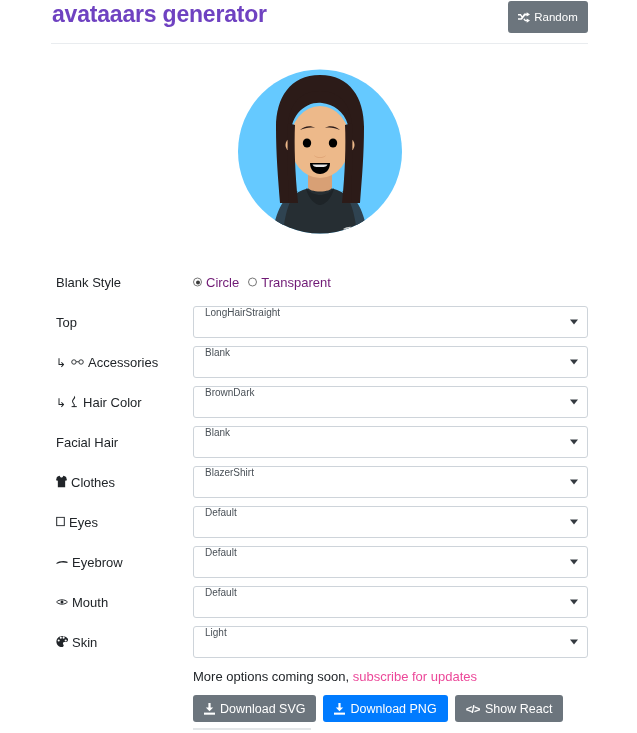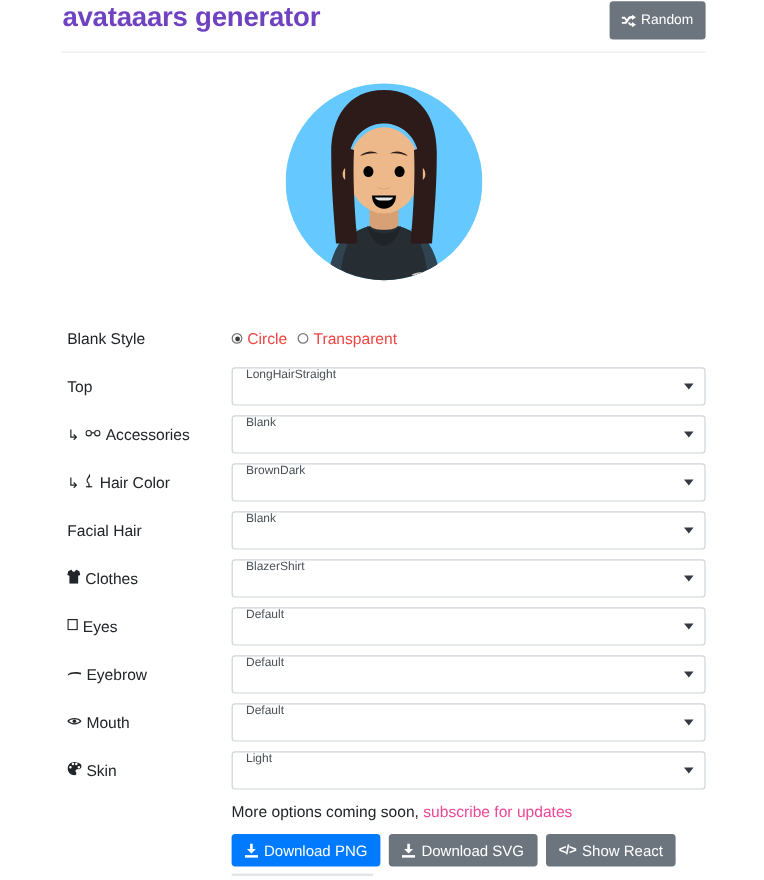--- a/index.html
+++ b/index.html
@@ -64,21 +64,21 @@
     position: absolute; right: 9px; top: 50%; transform: translateY(-50%);
     width: 0; height: 0;
     border-left: 4px solid transparent; border-right: 4px solid transparent;
     border-top: 5px solid #343a40;
   }
 
   
   .radios {
     position: absolute; left: 193px; top: 50%; transform: translateY(-50%);
     display: flex; align-items: center; gap: 9px;
-    font-size: 13px; color: #ef4444;
+    font-size: 13px; color: #701a75;
   }
   .radio-item { display: flex; align-items: center; gap: 4px; cursor: pointer; }
   .radio-dot {
     width: 9px; height: 9px; border-radius: 50%;
     border: 1px solid #767676; background: #fff;
     display: inline-block; position: relative; top: 0px;
   }
   .radio-dot.on::after {
     content: ""; position: absolute; left: 1.5px; top: 1.5px;
     width: 4px; height: 4px; border-radius: 50%; background: #3a3a3a;
@@ -323,39 +323,39 @@
     </div>
 
   </div>
 
   <div class="more-opts">
     <span>More options coming soon,</span>
     <a class="sub-link">subscribe for updates</a>
   </div>
 
   <div class="btn-row">
+    <button class="btn btn-secondary">
+      <span class="dl-ico">
+        <svg width="11" height="12" viewBox="0 0 11 12" fill="#ffffff">
+          <path d="M4.4 0 h2.2 v4.4 h2.6 L5.5 8.2 L1.8 4.4 h2.6 z"></path>
+          <rect x="0" y="9.6" width="11" height="2.1"></rect>
+        </svg>
+      </span>
+      <span>Download SVG</span>
+    </button>
     <button class="btn btn-primary">
       <span class="dl-ico">
         <svg width="11" height="12" viewBox="0 0 11 12" fill="#ffffff">
           <path d="M4.4 0 h2.2 v4.4 h2.6 L5.5 8.2 L1.8 4.4 h2.6 z"></path>
           <rect x="0" y="9.6" width="11" height="2.1"></rect>
         </svg>
       </span>
       <span>Download PNG</span>
     </button>
     <button class="btn btn-secondary">
-      <span class="dl-ico">
-        <svg width="11" height="12" viewBox="0 0 11 12" fill="#ffffff">
-          <path d="M4.4 0 h2.2 v4.4 h2.6 L5.5 8.2 L1.8 4.4 h2.6 z"></path>
-          <rect x="0" y="9.6" width="11" height="2.1"></rect>
-        </svg>
-      </span>
-      <span>Download SVG</span>
-    </button>
-    <button class="btn btn-secondary">
       <span class="code-ico">&lt;/&gt;</span>
       <span>Show React</span>
     </button>
   </div>
 
   <div class="bottom-hint"></div>
 
 </div>
 
 </body></html>

